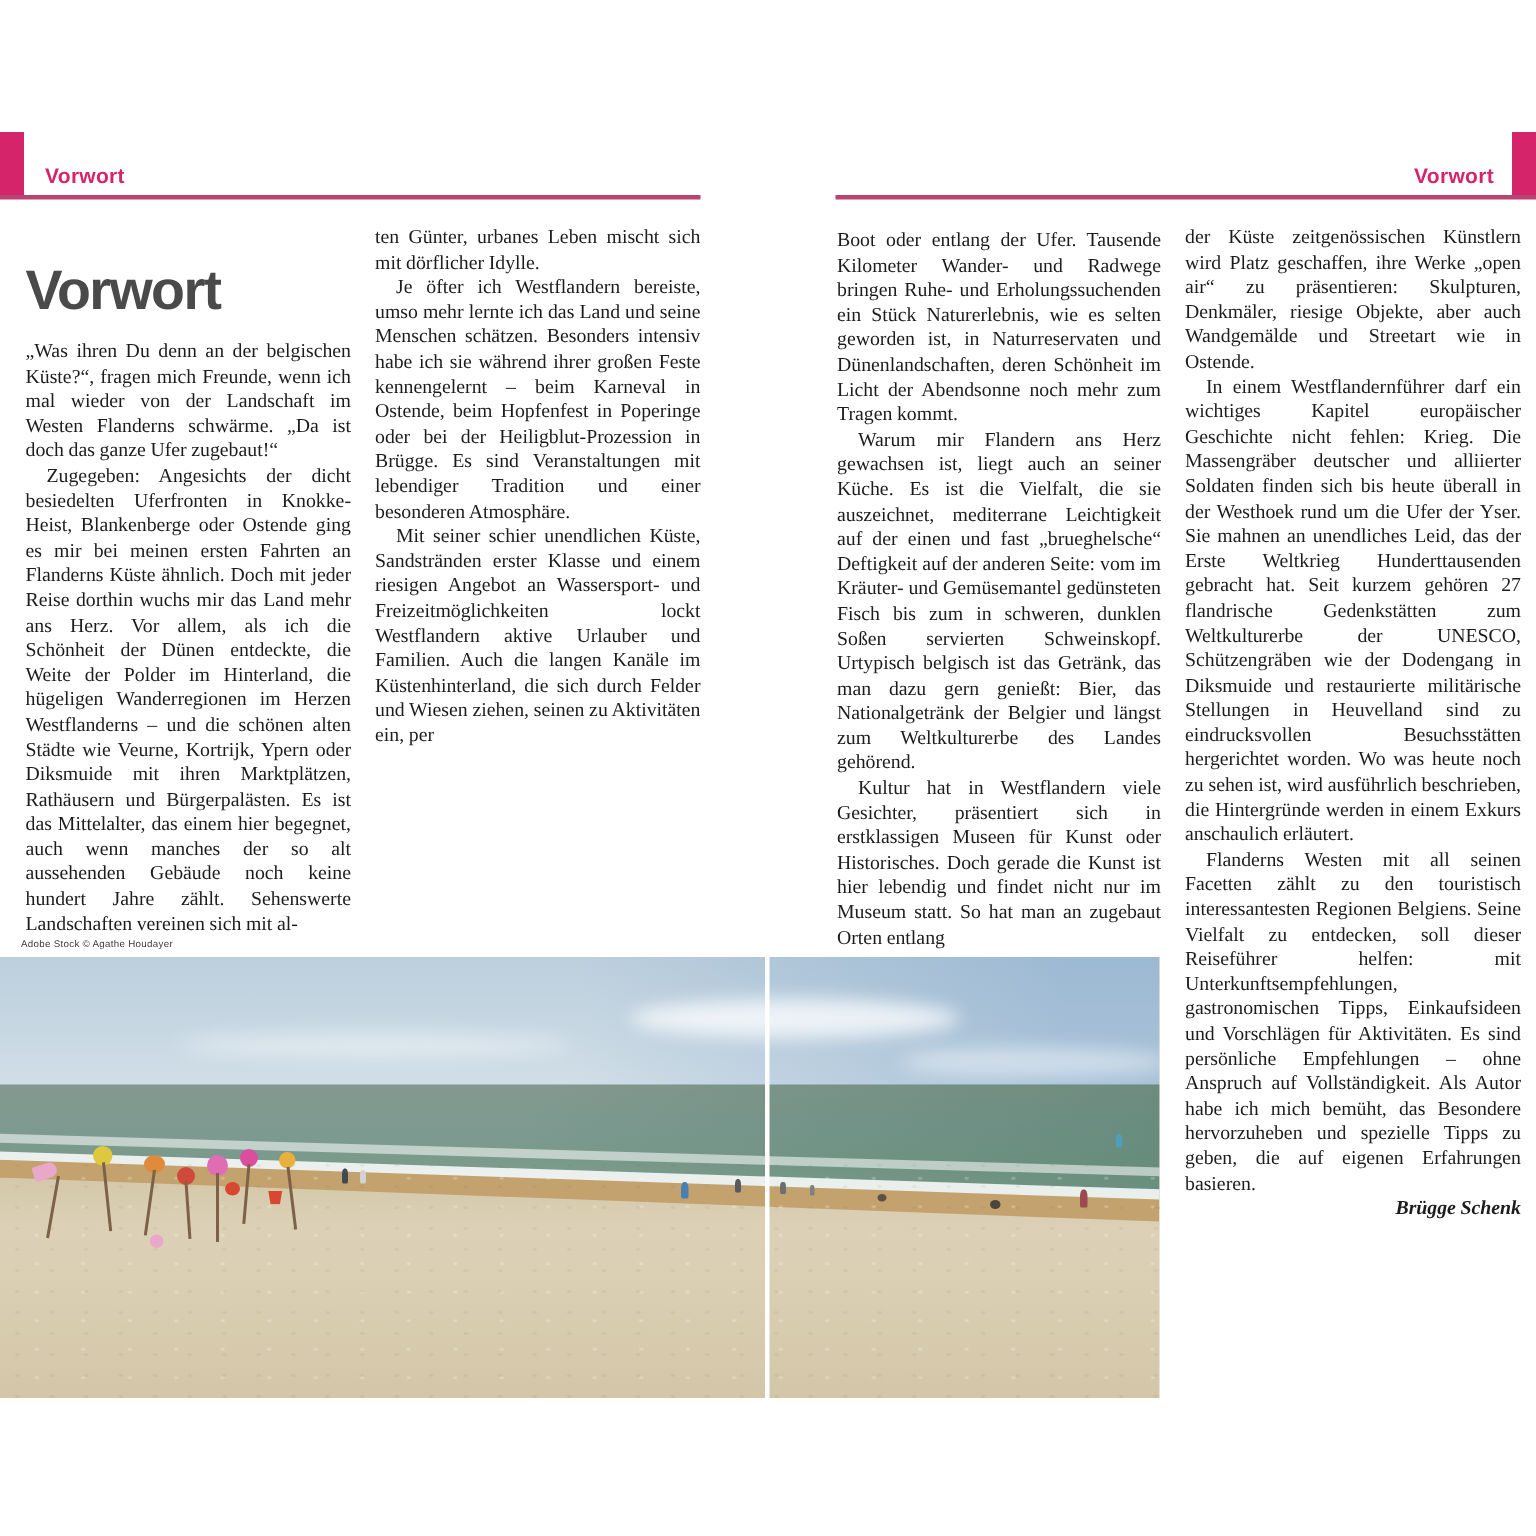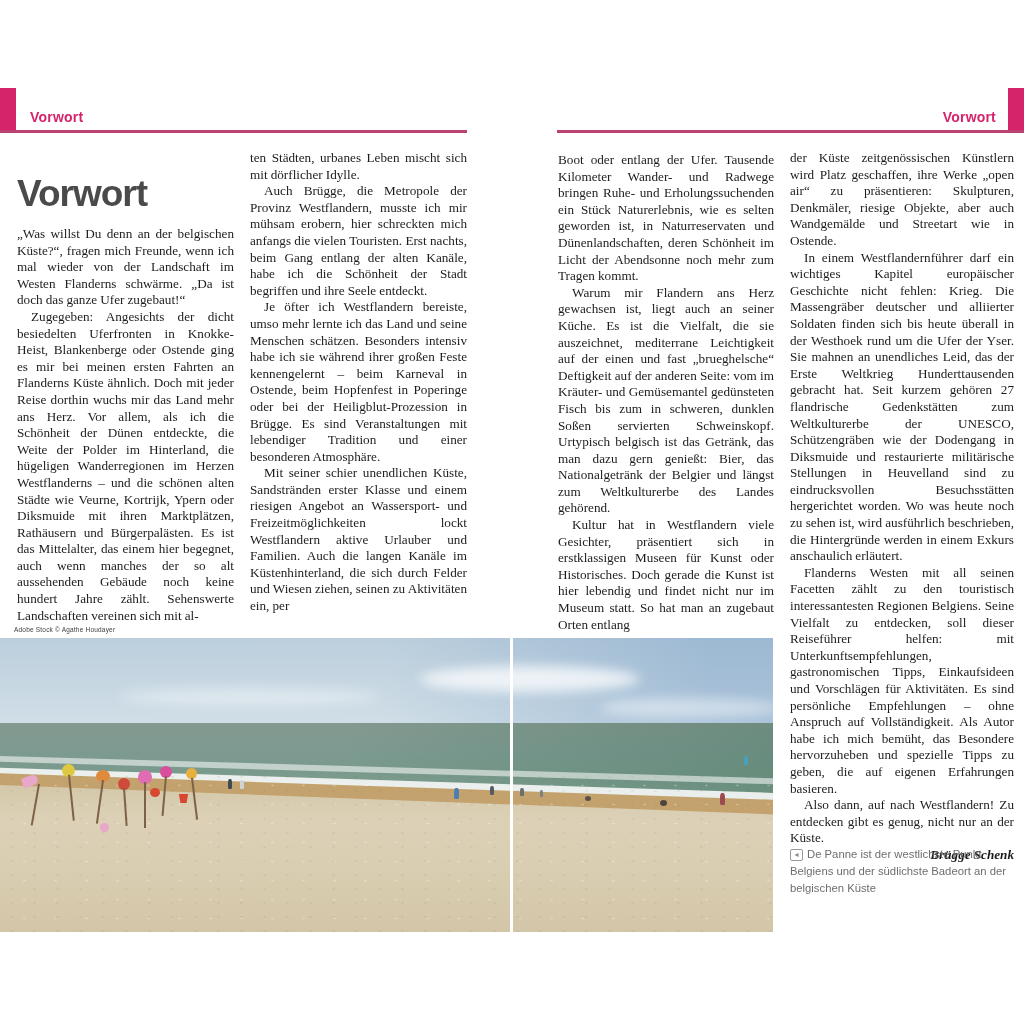--- a/index.html
+++ b/index.html
@@ -97,46 +97,43 @@
   <div class="runhead left">Vorwort</div>
   <div class="rule left"></div>
 
   <div class="tab right"></div>
   <div class="runhead right">Vorwort</div>
   <div class="rule right"></div>
 
   <h1 class="chapter-title">Vorwort</h1>
 
   <div class="col col1">
-    <p>„Was willst Du denn an der belgischen Küste?“, fragen mich Freunde, wenn ich mal wieder von der Landschaft im Westen Flanderns schwärme. „Da ist doch das ganze Ufer zugebaut!“</p>
+    <p>„Was ihren Du denn an der belgischen Küste?“, fragen mich Freunde, wenn ich mal wieder von der Landschaft im Westen Flanderns schwärme. „Da ist doch das ganze Ufer zugebaut!“</p>
     <p>Zugegeben: Angesichts der dicht besiedelten Uferfronten in Knokke-Heist, Blankenberge oder Ostende ging es mir bei meinen ersten Fahrten an Flanderns Küste ähnlich. Doch mit jeder Reise dorthin wuchs mir das Land mehr ans Herz. Vor allem, als ich die Schönheit der Dünen entdeckte, die Weite der Polder im Hinterland, die hügeligen Wanderregionen im Herzen Westflanderns – und die schönen alten Städte wie Veurne, Kortrijk, Ypern oder Diksmuide mit ihren Marktplätzen, Rathäusern und Bürgerpalästen. Es ist das Mittelalter, das einem hier begegnet, auch wenn manches der so alt aussehenden Gebäude noch keine hundert Jahre zählt. Sehenswerte Landschaften vereinen sich mit al-</p>
   </div>
 
   <div class="col col2">
-    <p>ten Städten, urbanes Leben mischt sich mit dörflicher Idylle.</p>
-    <p>Auch Brügge, die Metropole der Provinz Westflandern, musste ich mir mühsam erobern, hier schreckten mich anfangs die vielen Touristen. Erst nachts, beim Gang entlang der alten Kanäle, habe ich die Schönheit der Stadt begriffen und ihre Seele entdeckt.</p>
+    <p>ten Günter, urbanes Leben mischt sich mit dörflicher Idylle.</p>
     <p>Je öfter ich Westflandern bereiste, umso mehr lernte ich das Land und seine Menschen schätzen. Besonders intensiv habe ich sie während ihrer großen Feste kennengelernt – beim Karneval in Ostende, beim Hopfenfest in Poperinge oder bei der Heiligblut-Prozession in Brügge. Es sind Veranstaltungen mit lebendiger Tradition und einer besonderen Atmosphäre.</p>
     <p>Mit seiner schier unendlichen Küste, Sandstränden erster Klasse und einem riesigen Angebot an Wassersport- und Freizeitmöglichkeiten lockt Westflandern aktive Urlauber und Familien. Auch die langen Kanäle im Küstenhinterland, die sich durch Felder und Wiesen ziehen, seinen zu Aktivitäten ein, per</p>
   </div>
 
   <div class="col col3">
     <p>Boot oder entlang der Ufer. Tausende Kilometer Wander- und Radwege bringen Ruhe- und Erholungssuchenden ein Stück Naturerlebnis, wie es selten geworden ist, in Naturreservaten und Dünenlandschaften, deren Schönheit im Licht der Abendsonne noch mehr zum Tragen kommt.</p>
     <p>Warum mir Flandern ans Herz gewachsen ist, liegt auch an seiner Küche. Es ist die Vielfalt, die sie auszeichnet, mediterrane Leichtigkeit auf der einen und fast „brueghelsche“ Deftigkeit auf der anderen Seite: vom im Kräuter- und Gemüsemantel gedünsteten Fisch bis zum in schweren, dunklen Soßen servierten Schweinskopf. Urtypisch belgisch ist das Getränk, das man dazu gern genießt: Bier, das Nationalgetränk der Belgier und längst zum Weltkulturerbe des Landes gehörend.</p>
     <p>Kultur hat in Westflandern viele Gesichter, präsentiert sich in erstklassigen Museen für Kunst oder Historisches. Doch gerade die Kunst ist hier lebendig und findet nicht nur im Museum statt. So hat man an zugebaut Orten entlang</p>
   </div>
 
   <div class="col col4">
     <p>der Küste zeitgenössischen Künstlern wird Platz geschaffen, ihre Werke „open air“ zu präsentieren: Skulpturen, Denkmäler, riesige Objekte, aber auch Wandgemälde und Streetart wie in Ostende.</p>
     <p>In einem Westflandernführer darf ein wichtiges Kapitel europäischer Geschichte nicht fehlen: Krieg. Die Massengräber deutscher und alliierter Soldaten finden sich bis heute überall in der Westhoek rund um die Ufer der Yser. Sie mahnen an unendliches Leid, das der Erste Weltkrieg Hunderttausenden gebracht hat. Seit kurzem gehören 27 flandrische Gedenkstätten zum Weltkulturerbe der UNESCO, Schützengräben wie der Dodengang in Diksmuide und restaurierte militärische Stellungen in Heuvelland sind zu eindrucksvollen Besuchsstätten hergerichtet worden. Wo was heute noch zu sehen ist, wird ausführlich beschrieben, die Hintergründe werden in einem Exkurs anschaulich erläutert.</p>
     <p>Flanderns Westen mit all seinen Facetten zählt zu den touristisch interessantesten Regionen Belgiens. Seine Vielfalt zu entdecken, soll dieser Reiseführer helfen: mit Unterkunftsempfehlungen, gastronomischen Tipps, Einkaufsideen und Vorschlägen für Aktivitäten. Es sind persönliche Empfehlungen – ohne Anspruch auf Vollständigkeit. Als Autor habe ich mich bemüht, das Besondere hervorzuheben und spezielle Tipps zu geben, die auf eigenen Erfahrungen basieren.</p>
-    <p>Also dann, auf nach Westflandern! Zu entdecken gibt es genug, nicht nur an der Küste.</p>
     <p class="author">Brügge Schenk</p>
   </div>
 
-  <div class="caption"><span class="cap-icon noselect">◂</span><span>De Panne ist der westlichste Punkt Belgiens und der südlichste Badeort an der belgischen Küste</span></div>
 
   <div class="credit">Adobe Stock © Agathe Houdayer</div>
 
   <div class="photo">
     <div class="sky"></div>
     <div class="sky-right-tint"></div>
     <div class="cloud c1"></div>
     <div class="cloud c2"></div>
     <div class="cloud c3"></div>
     <div class="ship"></div>

